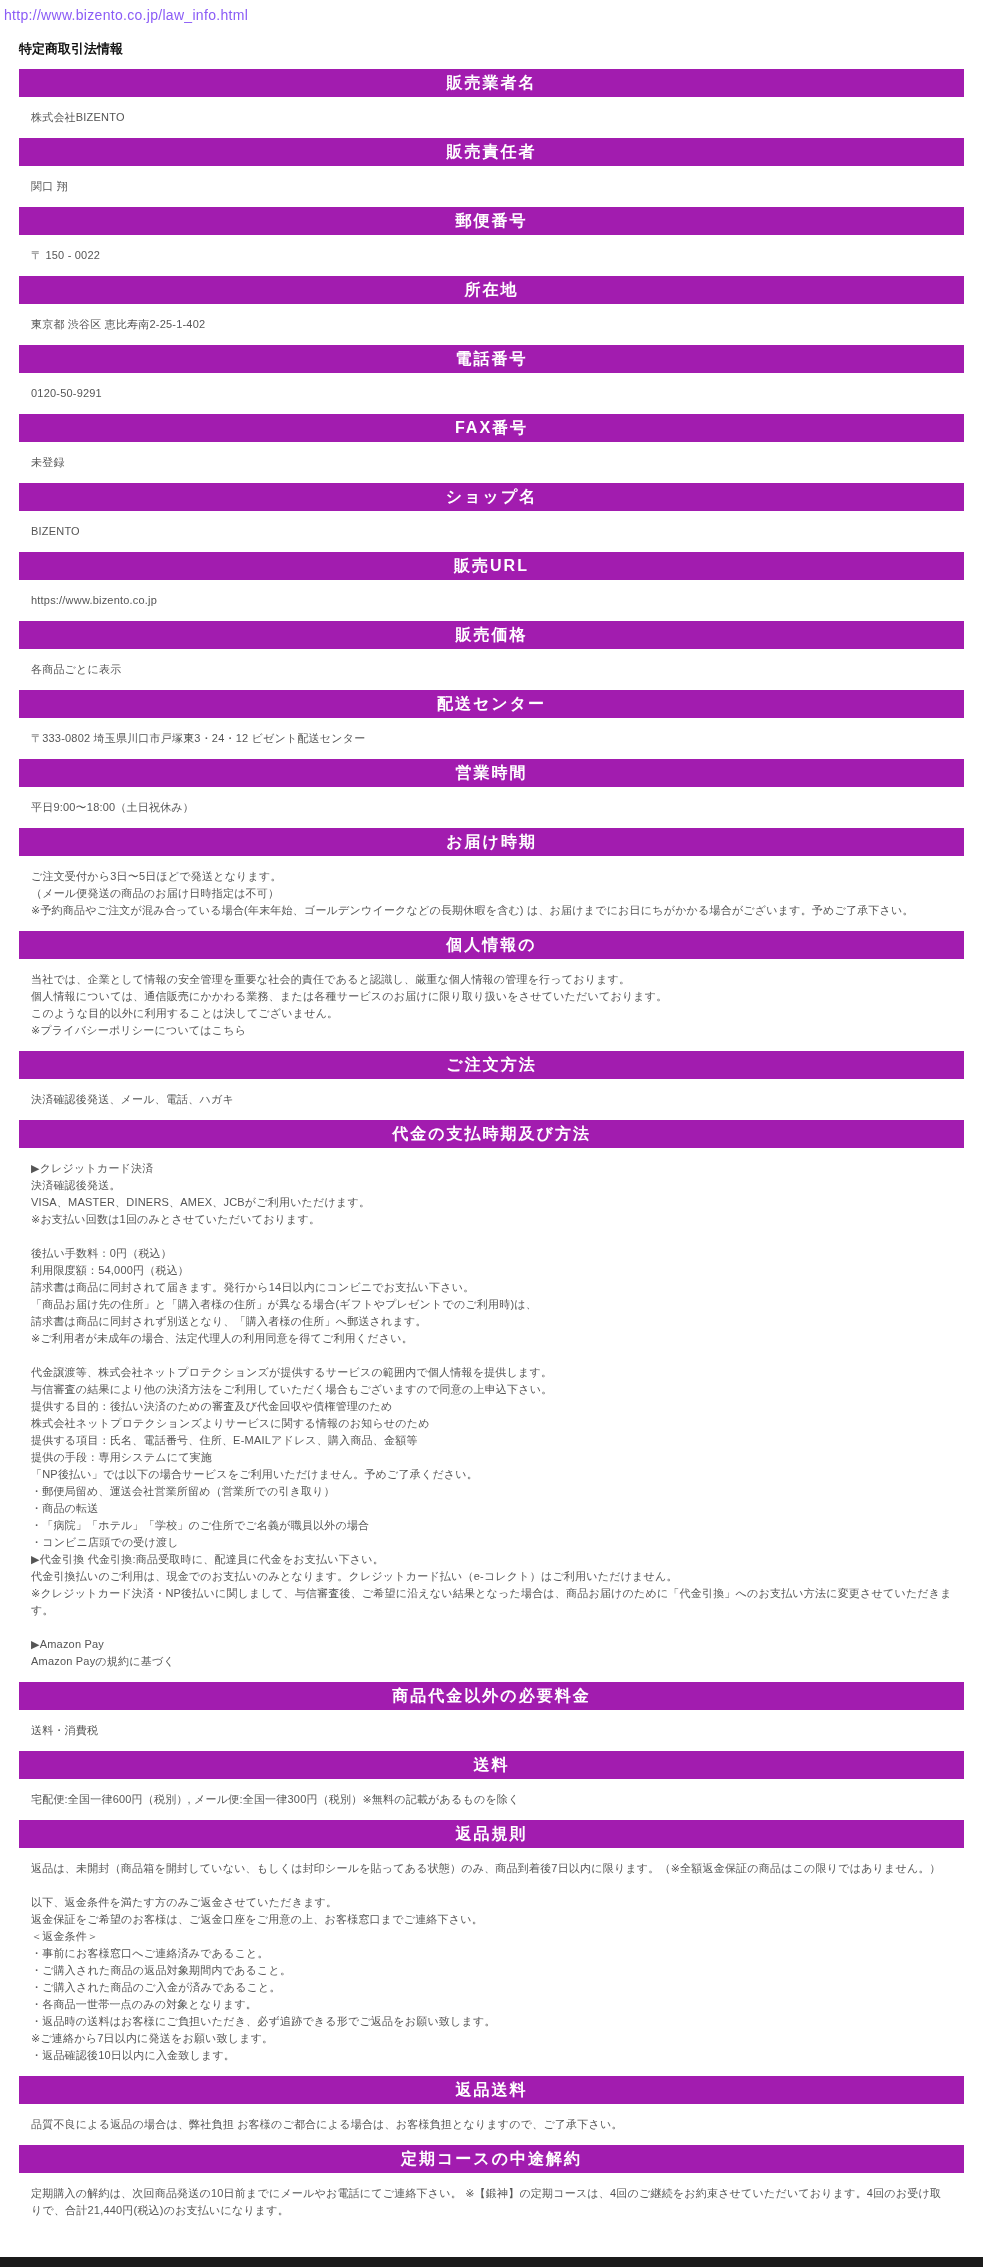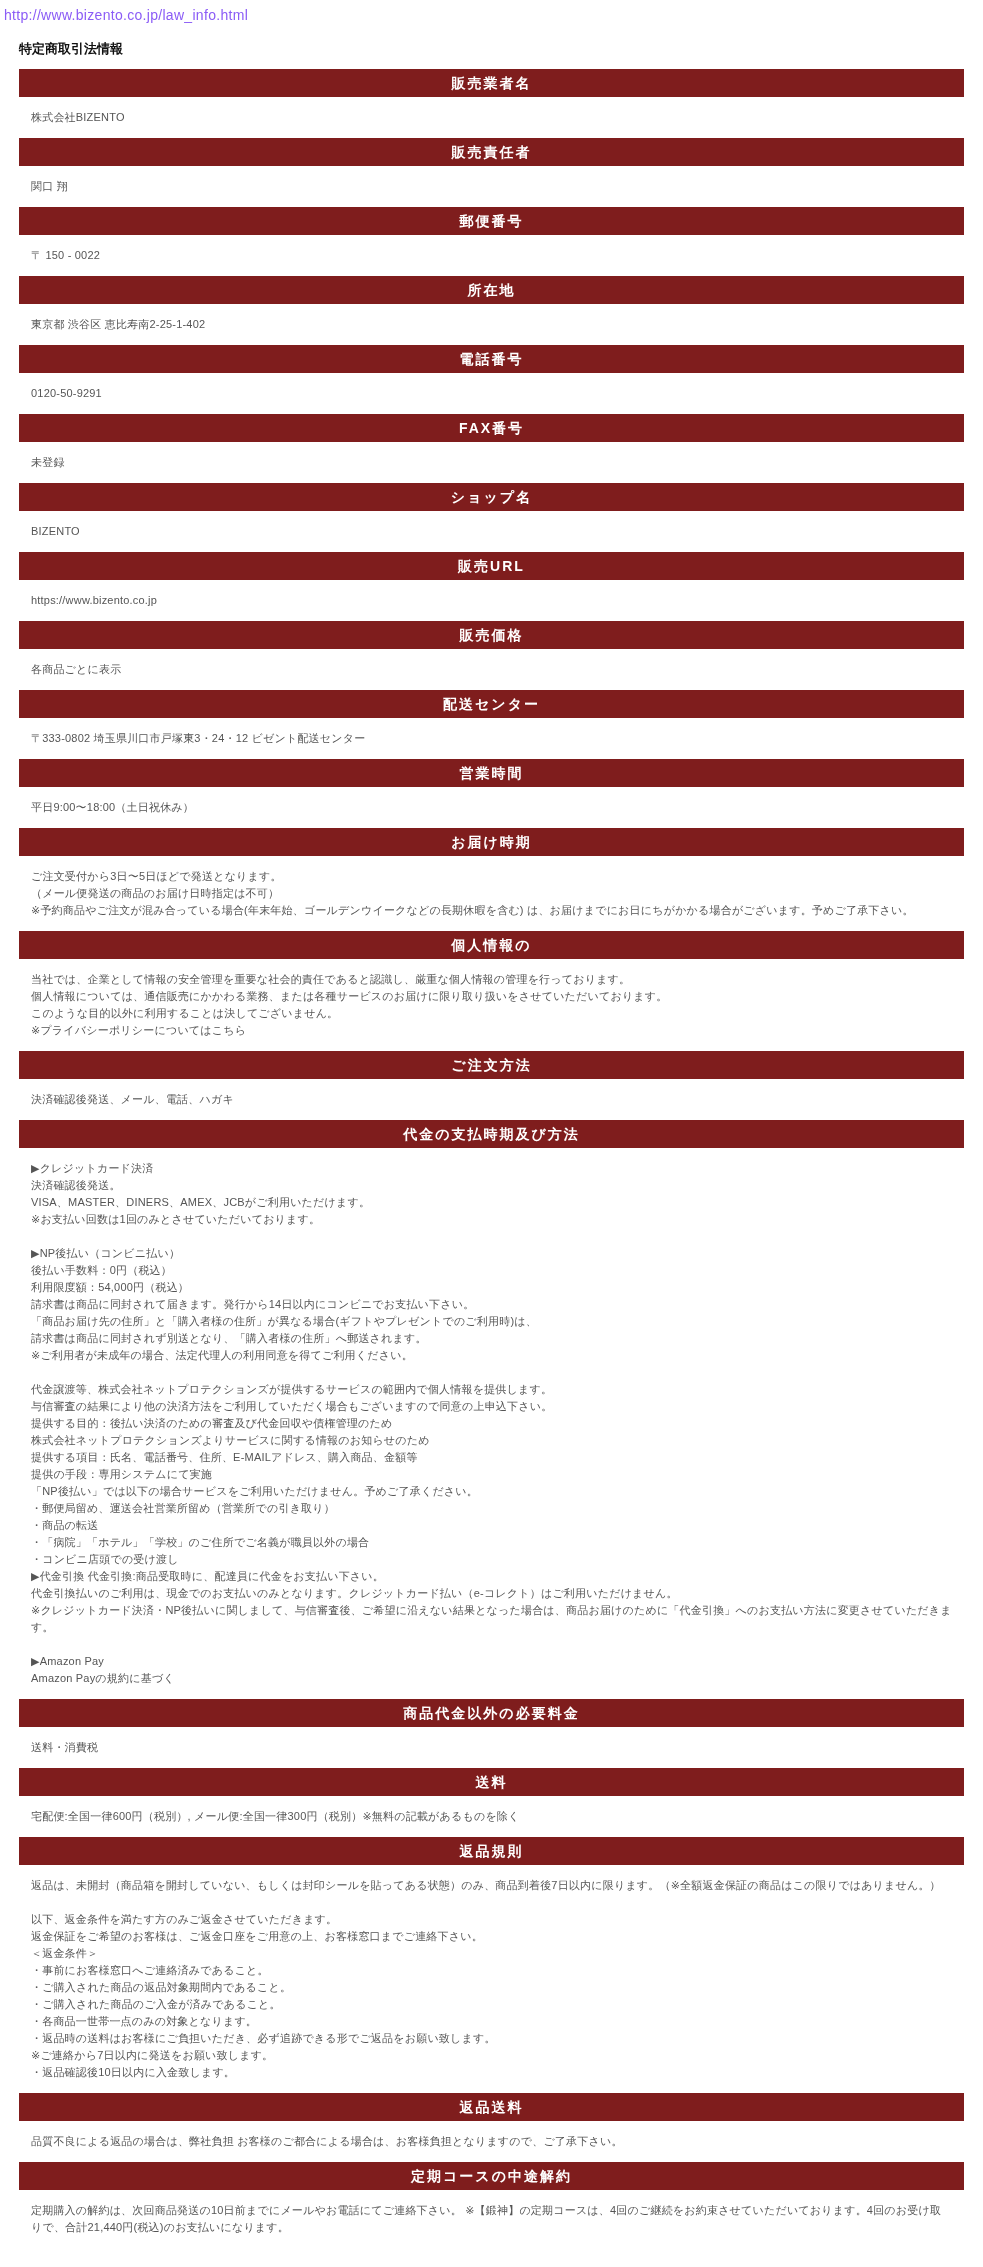--- a/index.html
+++ b/index.html
@@ -18,23 +18,23 @@
   .content {
     padding: 0 19px;
   }
   .page-title {
     font-size: 13px;
     font-weight: bold;
     color: #111111;
     margin: 17px 0 1px 0;
   }
   .section-header {
-    background: #7f1d1d;
+    background: #a21caf;
     color: #ffffff;
-    font-size: 14px;
+    font-size: 16px;
     font-weight: bold;
     text-align: center;
     height: 28px;
     line-height: 28px;
     margin: 11px 0;
     letter-spacing: 2px;
   }
   .section-body {
     margin: 12px;
   }
@@ -124,21 +124,20 @@
       <div class="section-body">
         <div class="line">決済確認後発送、メール、電話、ハガキ</div>
       </div>
       <div class="section-header">代金の支払時期及び方法</div>
       <div class="section-body">
         <div class="line">▶クレジットカード決済</div>
         <div class="line">決済確認後発送。</div>
         <div class="line">VISA、MASTER、DINERS、AMEX、JCBがご利用いただけます。</div>
         <div class="line">※お支払い回数は1回のみとさせていただいております。</div>
         <div class="line"></div>
-        <div class="line">▶NP後払い（コンビニ払い）</div>
         <div class="line">後払い手数料：0円（税込）</div>
         <div class="line">利用限度額：54,000円（税込）</div>
         <div class="line">請求書は商品に同封されて届きます。発行から14日以内にコンビニでお支払い下さい。</div>
         <div class="line">「商品お届け先の住所」と「購入者様の住所」が異なる場合(ギフトやプレゼントでのご利用時)は、</div>
         <div class="line">請求書は商品に同封されず別送となり、「購入者様の住所」へ郵送されます。</div>
         <div class="line">※ご利用者が未成年の場合、法定代理人の利用同意を得てご利用ください。</div>
         <div class="line"></div>
         <div class="line">代金譲渡等、株式会社ネットプロテクションズが提供するサービスの範囲内で個人情報を提供します。</div>
         <div class="line">与信審査の結果により他の決済方法をご利用していただく場合もございますので同意の上申込下さい。</div>
         <div class="line">提供する目的：後払い決済のための審査及び代金回収や債権管理のため</div>

